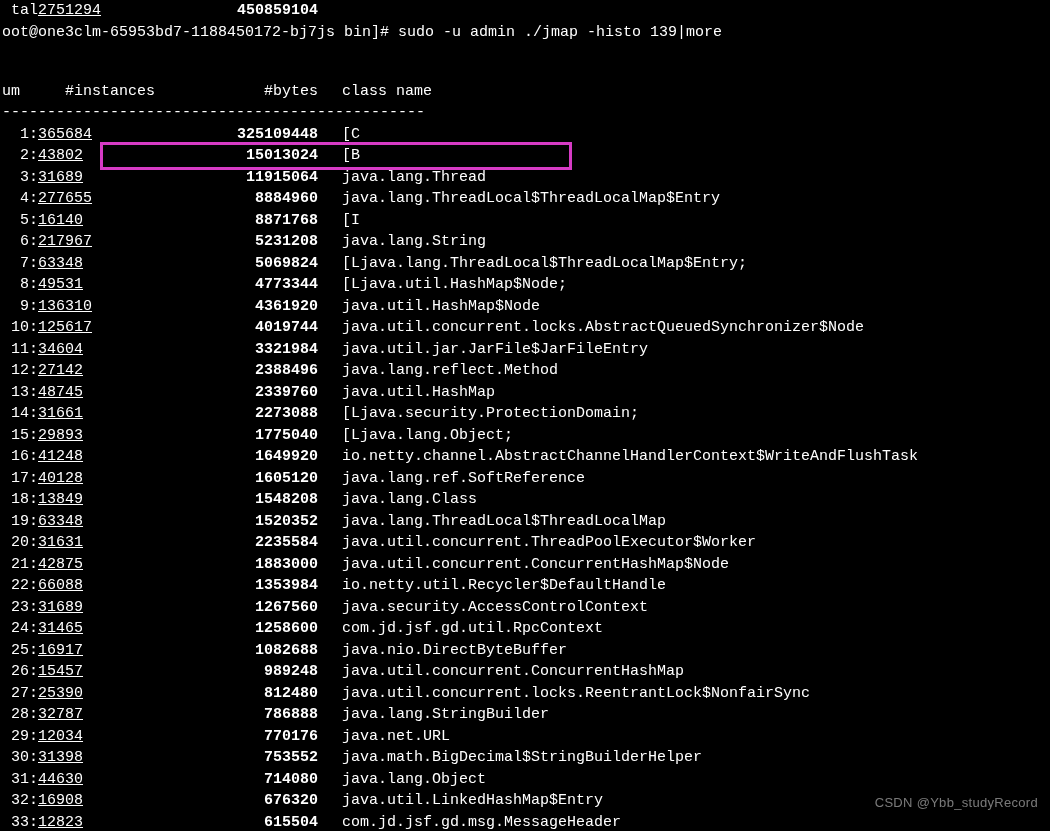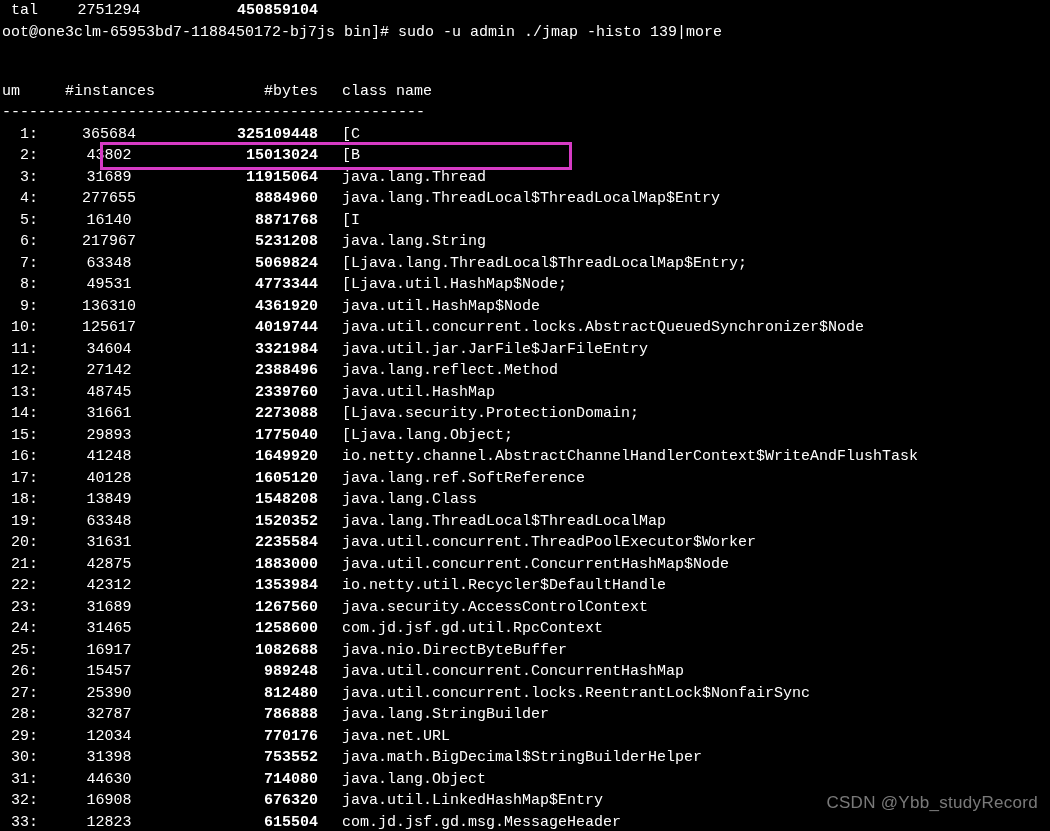--- a/index.html
+++ b/index.html
@@ -26,32 +26,33 @@
       position: absolute;
       border: 3px solid #d63bc5;
       pointer-events: none;
     }
     .watermark {
       position: absolute;
       right: 12px;
       bottom: 18px;
       color: rgba(220,220,220,0.55);
       font-family: Arial, sans-serif;
-      font-size: 17px;
+      font-size: 13px;
       letter-spacing: 0.3px;
     }
     .num-col {
       display: inline-block;
       width: 36px;
       text-align: right;
     }
     .inst-col {
       display: inline-block;
       width: 142px;
-      text-align: center;
+      text-align: left;
+      text-decoration: underline;
     }
     .bytes-col {
       display: inline-block;
       width: 138px;
       text-align: right;
       font-weight: bold;
     }
     .class-col {
       display: inline-block;
       padding-left: 24px;
@@ -98,21 +99,21 @@
     <div class="line"><span class="num-col">12:</span><span class="inst-col">27142</span><span class="bytes-col">2388496</span><span class="class-col">java.lang.reflect.Method</span></div>
     <div class="line"><span class="num-col">13:</span><span class="inst-col">48745</span><span class="bytes-col">2339760</span><span class="class-col">java.util.HashMap</span></div>
     <div class="line"><span class="num-col">14:</span><span class="inst-col">31661</span><span class="bytes-col">2273088</span><span class="class-col">[Ljava.security.ProtectionDomain;</span></div>
     <div class="line"><span class="num-col">15:</span><span class="inst-col">29893</span><span class="bytes-col">1775040</span><span class="class-col">[Ljava.lang.Object;</span></div>
     <div class="line"><span class="num-col">16:</span><span class="inst-col">41248</span><span class="bytes-col">1649920</span><span class="class-col">io.netty.channel.AbstractChannelHandlerContext$WriteAndFlushTask</span></div>
     <div class="line"><span class="num-col">17:</span><span class="inst-col">40128</span><span class="bytes-col">1605120</span><span class="class-col">java.lang.ref.SoftReference</span></div>
     <div class="line"><span class="num-col">18:</span><span class="inst-col">13849</span><span class="bytes-col">1548208</span><span class="class-col">java.lang.Class</span></div>
     <div class="line"><span class="num-col">19:</span><span class="inst-col">63348</span><span class="bytes-col">1520352</span><span class="class-col">java.lang.ThreadLocal$ThreadLocalMap</span></div>
     <div class="line"><span class="num-col">20:</span><span class="inst-col">31631</span><span class="bytes-col">2235584</span><span class="class-col">java.util.concurrent.ThreadPoolExecutor$Worker</span></div>
     <div class="line"><span class="num-col">21:</span><span class="inst-col">42875</span><span class="bytes-col">1883000</span><span class="class-col">java.util.concurrent.ConcurrentHashMap$Node</span></div>
-    <div class="line"><span class="num-col">22:</span><span class="inst-col">42312</span><span class="bytes-col">1353984</span><span class="class-col">io.netty.util.Recycler$DefaultHandle</span></div>
+    <div class="line"><span class="num-col">22:</span><span class="inst-col">66088</span><span class="bytes-col">1353984</span><span class="class-col">io.netty.util.Recycler$DefaultHandle</span></div>
     <div class="line"><span class="num-col">23:</span><span class="inst-col">31689</span><span class="bytes-col">1267560</span><span class="class-col">java.security.AccessControlContext</span></div>
     <div class="line"><span class="num-col">24:</span><span class="inst-col">31465</span><span class="bytes-col">1258600</span><span class="class-col">com.jd.jsf.gd.util.RpcContext</span></div>
     <div class="line"><span class="num-col">25:</span><span class="inst-col">16917</span><span class="bytes-col">1082688</span><span class="class-col">java.nio.DirectByteBuffer</span></div>
     <div class="line"><span class="num-col">26:</span><span class="inst-col">15457</span><span class="bytes-col">989248</span><span class="class-col">java.util.concurrent.ConcurrentHashMap</span></div>
     <div class="line"><span class="num-col">27:</span><span class="inst-col">25390</span><span class="bytes-col">812480</span><span class="class-col">java.util.concurrent.locks.ReentrantLock$NonfairSync</span></div>
     <div class="line"><span class="num-col">28:</span><span class="inst-col">32787</span><span class="bytes-col">786888</span><span class="class-col">java.lang.StringBuilder</span></div>
     <div class="line"><span class="num-col">29:</span><span class="inst-col">12034</span><span class="bytes-col">770176</span><span class="class-col">java.net.URL</span></div>
     <div class="line"><span class="num-col">30:</span><span class="inst-col">31398</span><span class="bytes-col">753552</span><span class="class-col">java.math.BigDecimal$StringBuilderHelper</span></div>
     <div class="line"><span class="num-col">31:</span><span class="inst-col">44630</span><span class="bytes-col">714080</span><span class="class-col">java.lang.Object</span></div>
     <div class="line"><span class="num-col">32:</span><span class="inst-col">16908</span><span class="bytes-col">676320</span><span class="class-col">java.util.LinkedHashMap$Entry</span></div>

